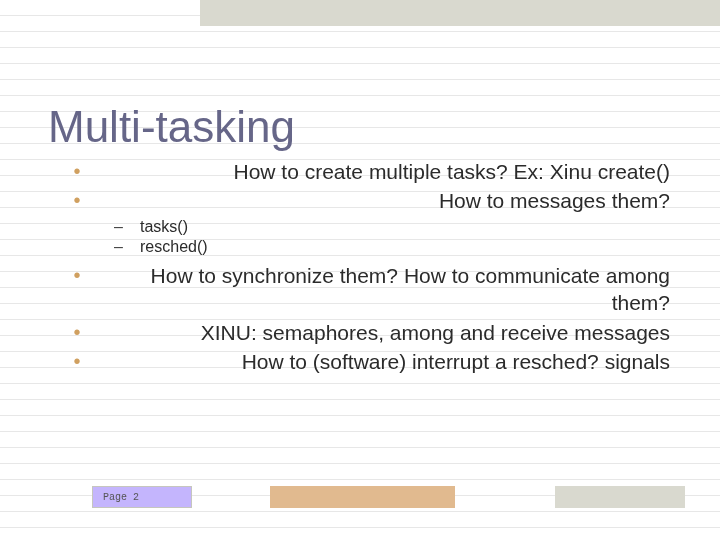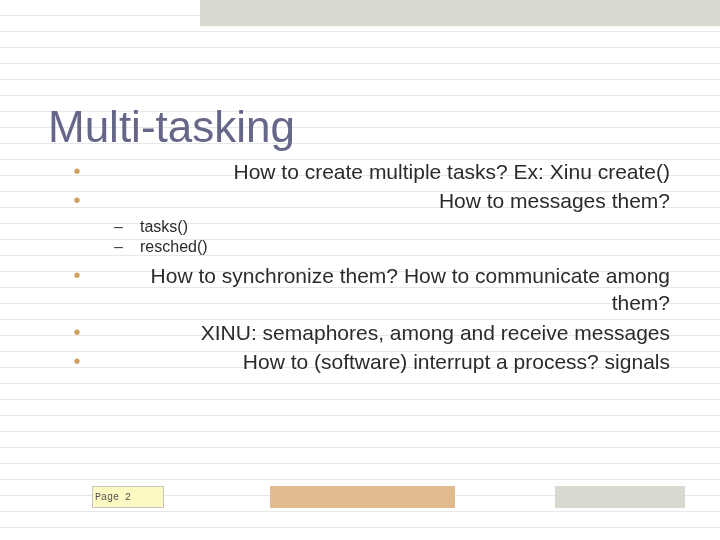--- a/index.html
+++ b/index.html
@@ -95,28 +95,28 @@
   }
   .sub-text {
     flex: 1;
   }
 
   
   .page-box {
     position: absolute;
     bottom: 32px;
     left: 92px;
-    width: 72px;
+    width: 100px;
     height: 22px;
     border: 1px solid #c6c6be;
-    background: #fef9c3;
+    background: #c4b5fd;
     display: flex;
     align-items: center;
     justify-content: flex-start;
-    padding-left: 2px;
+    padding-left: 10px;
     font-size: 10px;
     color: #555;
     font-family: "Courier New", monospace;
   }
 
   
   .accent1 {
     position: absolute;
     bottom: 32px;
     left: 270px;
@@ -167,21 +167,21 @@
     <span class="bullet-text">How to synchronize them? How to communicate among them?</span>
   </div>
 
   <div class="bullet-line">
     <span class="bullet-dot">•</span>
     <span class="bullet-text">XINU: semaphores, among and receive messages</span>
   </div>
 
   <div class="bullet-line">
     <span class="bullet-dot">•</span>
-    <span class="bullet-text">How to (software) interrupt a process? signals</span>
+    <span class="bullet-text">How to (software) interrupt a resched? signals</span>
   </div>
 
 </div>
 
 <div class="page-box">
   <span>Page 2</span>
 </div>
 
 <div class="accent1"></div>
 <div class="accent2"></div>

